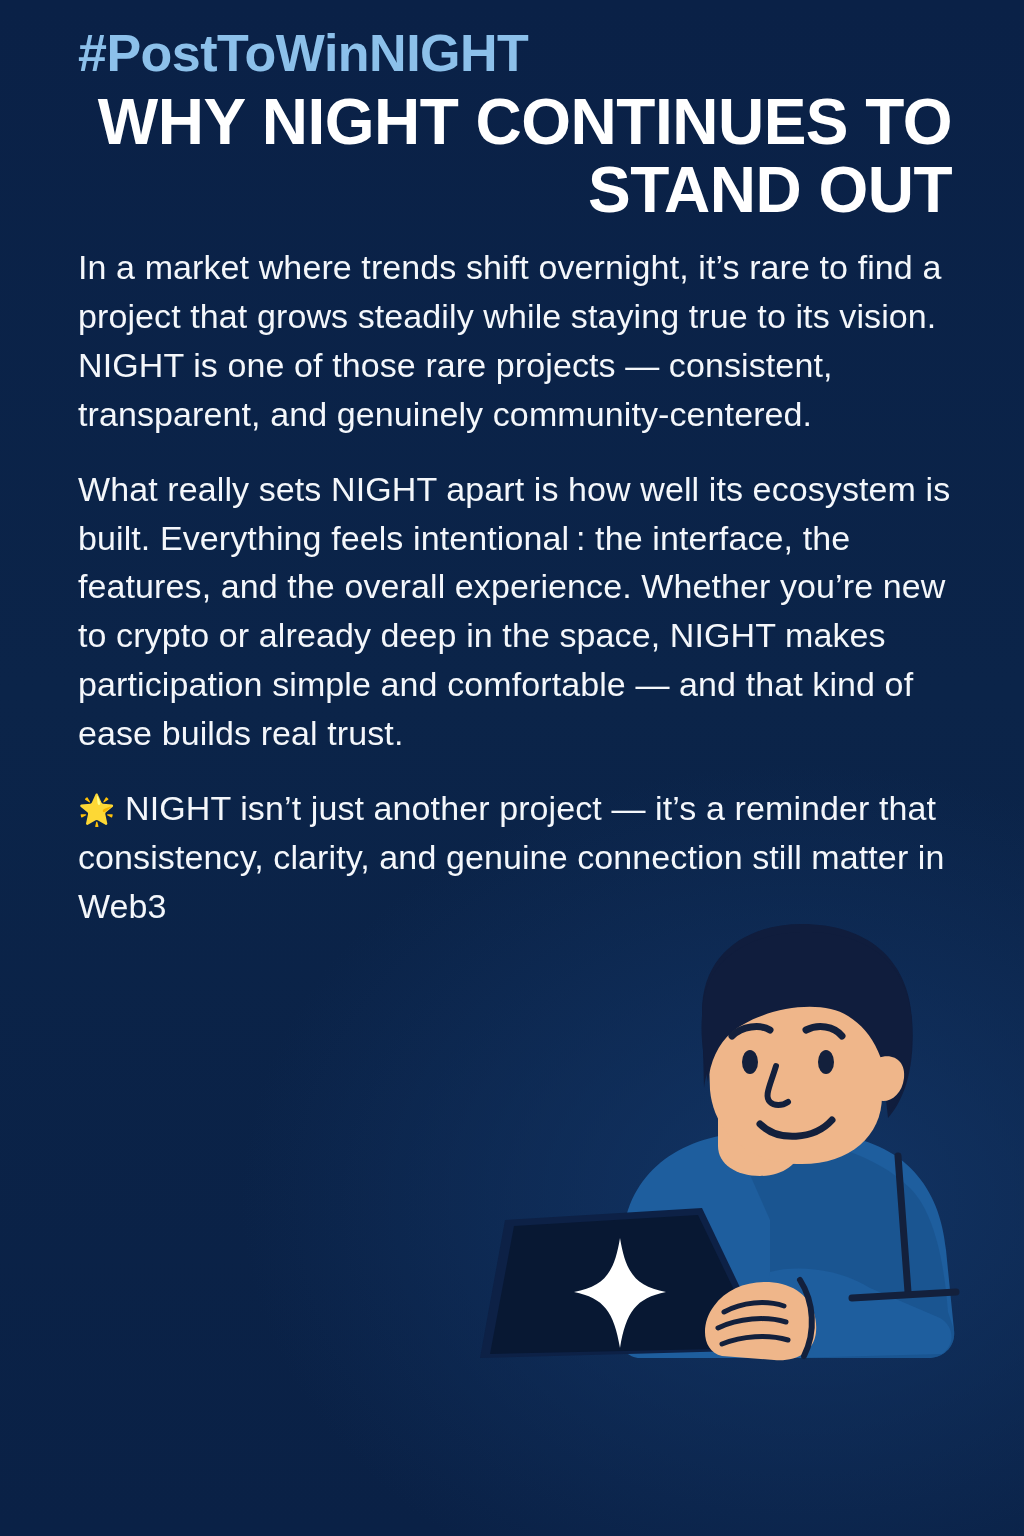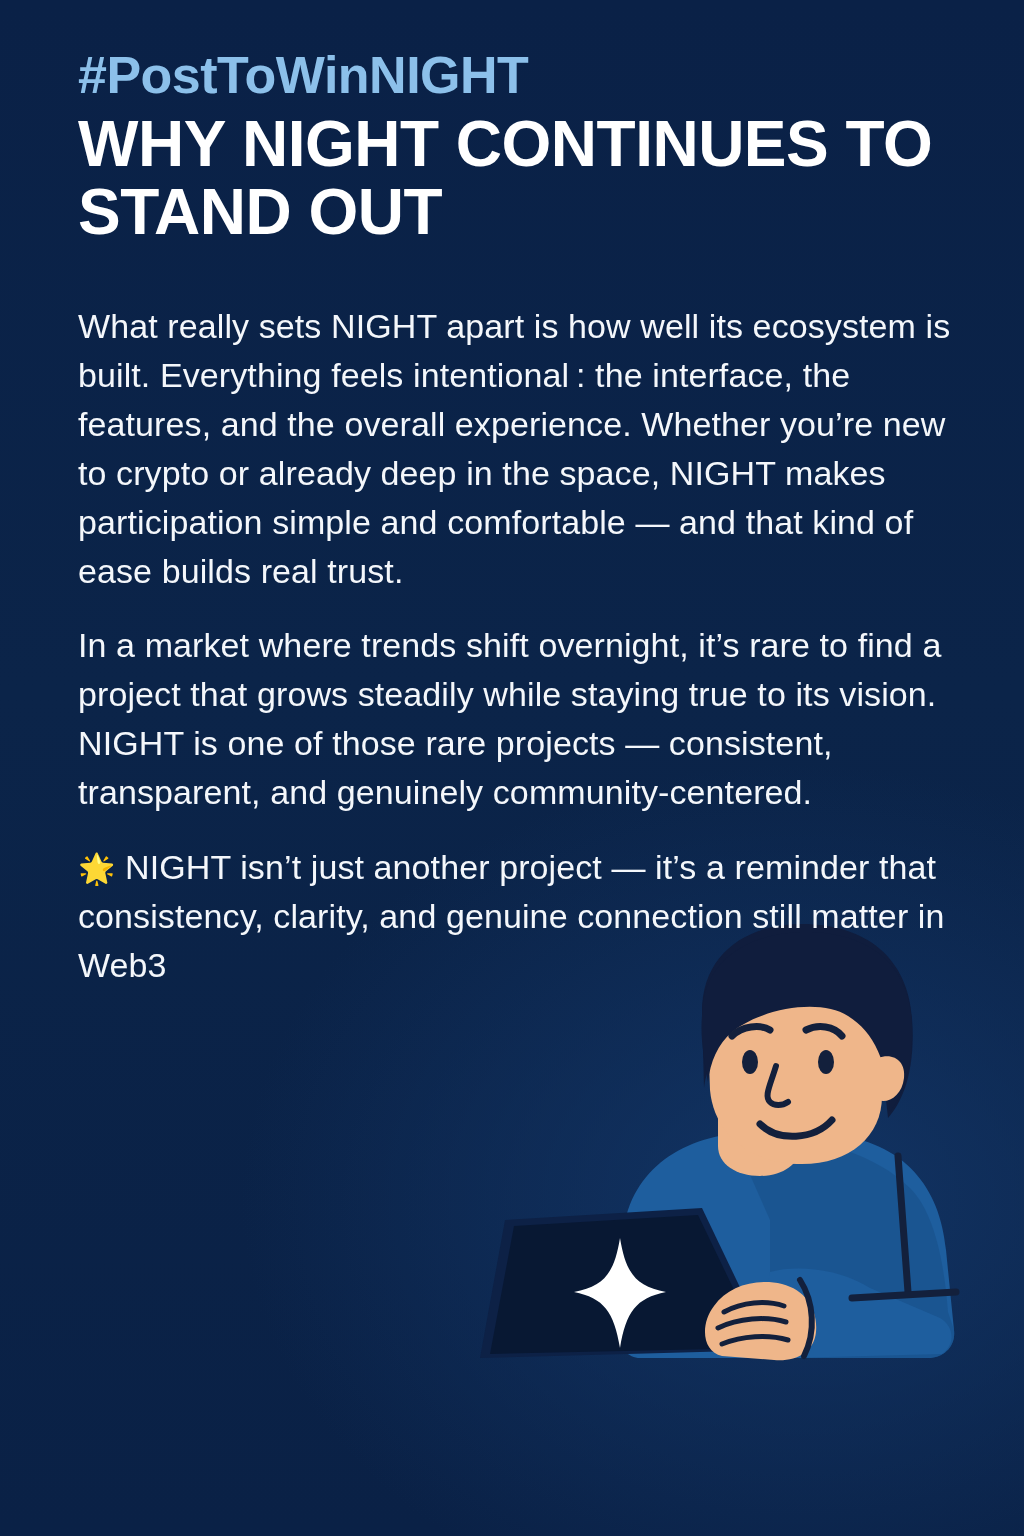--- a/index.html
+++ b/index.html
@@ -37,41 +37,42 @@
     height:480px;
     pointer-events:none;
   }
   #illustration svg { display:block; width:100%; height:100%; }
 
   
   #content {
     position:absolute;
     left:0; top:0;
     width:1024px;
-    padding:48px 72px 0 78px;
+    padding:26px 72px 0 78px;
   }
 
   .hashtag {
     font-size:52px;
     font-weight:bold;
     letter-spacing:-0.5px;
     color:#8cc0ea;
     line-height:1.06;
     margin-bottom:8px;
   }
 
   .headline {
     font-size:64px;
     font-weight:bold;
     color:#ffffff;
     line-height:1.06;
     letter-spacing:-0.5px;
     text-transform:uppercase;
     max-width:900px;
-    margin-bottom:55px;
+    margin-bottom:18px;
+    text-align:right;
   }
 
   .para {
     font-size:34px;
     line-height:1.44;
     color:#f4f7fb;
     font-weight:400;
     letter-spacing:0.1px;
     margin-bottom:26px;
   }
@@ -203,23 +204,23 @@
       </g>
     </svg>
   </div>
 
   <div id="content">
 
     <div class="hashtag">#PostToWinNIGHT</div>
 
     <h1 class="headline">WHY NIGHT CONTINUES TO STAND OUT</h1>
 
+    <p class="para p1">In a market where trends shift overnight, it’s rare to find a project that grows steadily while staying true to its vision. NIGHT is one of those rare projects — consistent, transparent, and genuinely community-centered.</p>
+
     <p class="para p2">What really sets NIGHT apart is how well its ecosystem is built. Everything feels intentional : the interface, the features, and the overall experience. Whether you’re new to crypto or already deep in the space, NIGHT makes participation simple and comfortable — and that kind of ease builds real trust.</p>
-
-    <p class="para p1">In a market where trends shift overnight, it’s rare to find a project that grows steadily while staying true to its vision. NIGHT is one of those rare projects — consistent, transparent, and genuinely community-centered.</p>
 
 
     <p class="para p4">
       <span class="star-emoji">🌟</span><span> NIGHT isn’t just another project — it’s a reminder that consistency, clarity, and genuine connection still matter in Web3</span>
     </p>
 
   </div>
 </div>
 
 </body></html>

